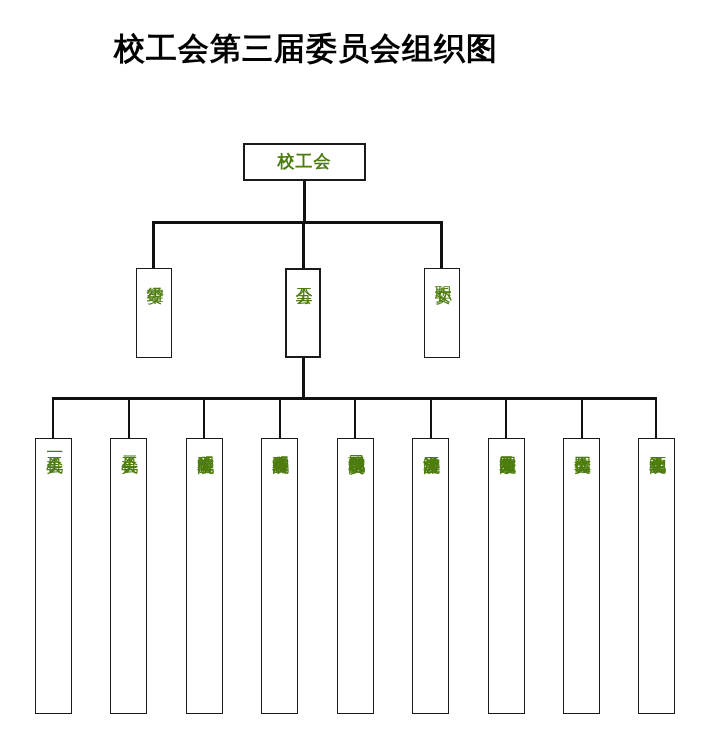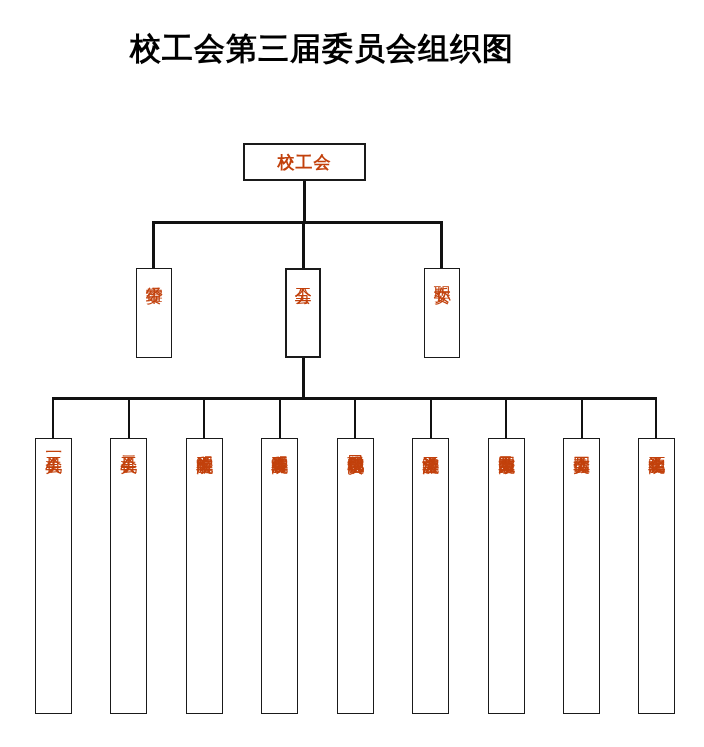--- a/index.html
+++ b/index.html
@@ -18,21 +18,21 @@
 
   #chart-root {
     position: absolute;
     left: 0; top: 0;
     width: 704px;
     height: 747px;
   }
 
   .title {
     position: absolute;
-    left: 16px;
+    left: 0;
     top: 28px;
     width: 612px;
     text-align: center;
     font-family: "DejaVu Serif", "Liberation Serif", serif;
     font-size: 31px;
     font-weight: bold;
     letter-spacing: 1px;
     color: #000000;
     white-space: nowrap;
   }
@@ -51,22 +51,22 @@
   .node.root {
     border-width: 2px;
     align-items: center;
   }
 
   .node.emph {
     border-width: 2.5px;
   }
 
   .node-label {
-    font-family: Liberation Sans, sans-serif;
-    color: #c2410c;
+    font-family: Liberation Mono, monospace;
+    color: #4d7c0f;
     line-height: 1.0;
   }
 
   .node.root .node-label {
     font-size: 17px;
     font-weight: bold;
     letter-spacing: 1px;
     writing-mode: horizontal-tb;
   }
 

